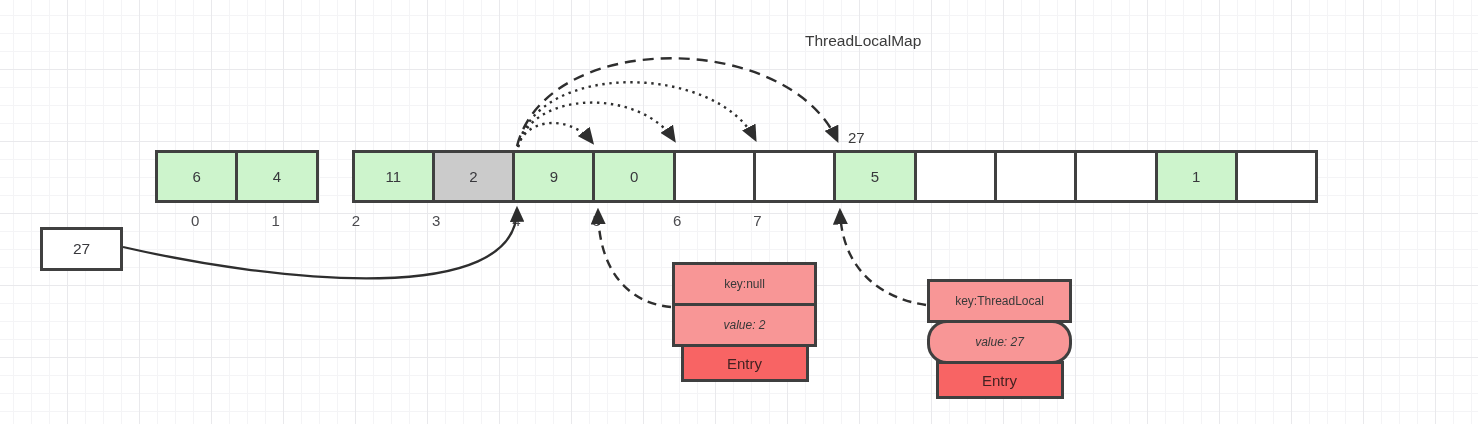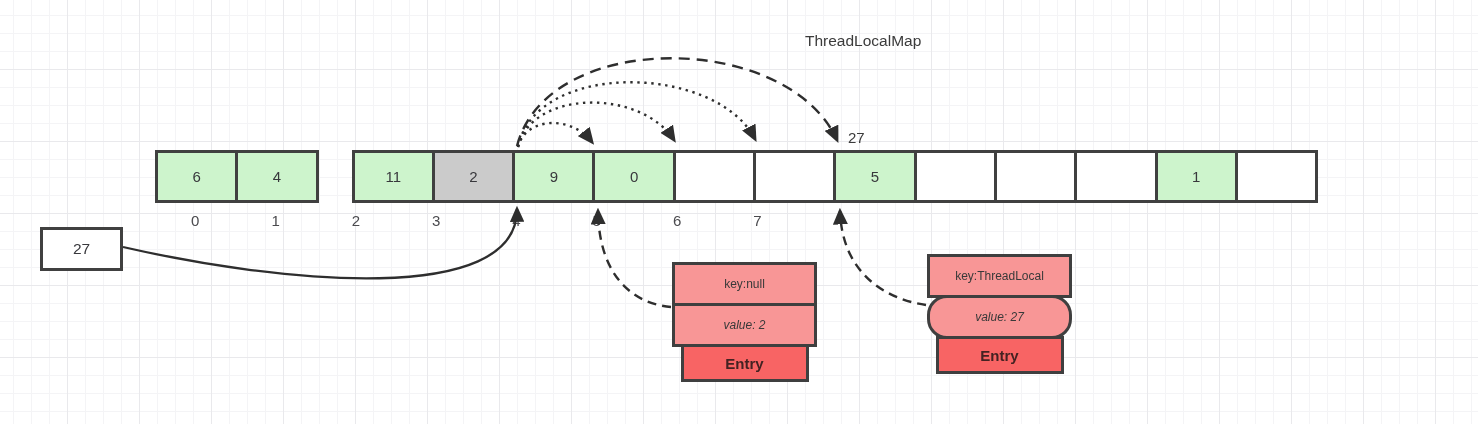--- a/index.html
+++ b/index.html
@@ -44,24 +44,24 @@
   .entry-box { position:absolute; width:145px; }
   .entry-box .sect {
     box-sizing:border-box; width:145px; height:44px; border:3px solid #3f3f3f;
     display:flex; align-items:center; justify-content:center;
     font-size:12px; color:#393939;
   }
   .entry-box .sect + .sect { margin-top:-3px;font-style:italic; }
   .entry-box .footer {
     box-sizing:border-box; width:128px; height:38px; margin:-3px auto 0 auto;
     border:3px solid #3f3f3f; display:flex; align-items:center; justify-content:center;
-    font-size:15px; color:#422;font-weight:bold;
+    font-size:15px; color:#422;
   }
   .entry-1 { left:672px; top:262px; }
-  .entry-2 { left:927px; top:254px; }
+  .entry-2 { left:927px; top:279px; }
   
   .arrows { position:absolute; left:0; top:0; width:1478px; height:424px; pointer-events:none; }
 </style>
 </head>
 <body>
 
 <div class="canvas">
 
   <div class="title">ThreadLocalMap</div>
 

